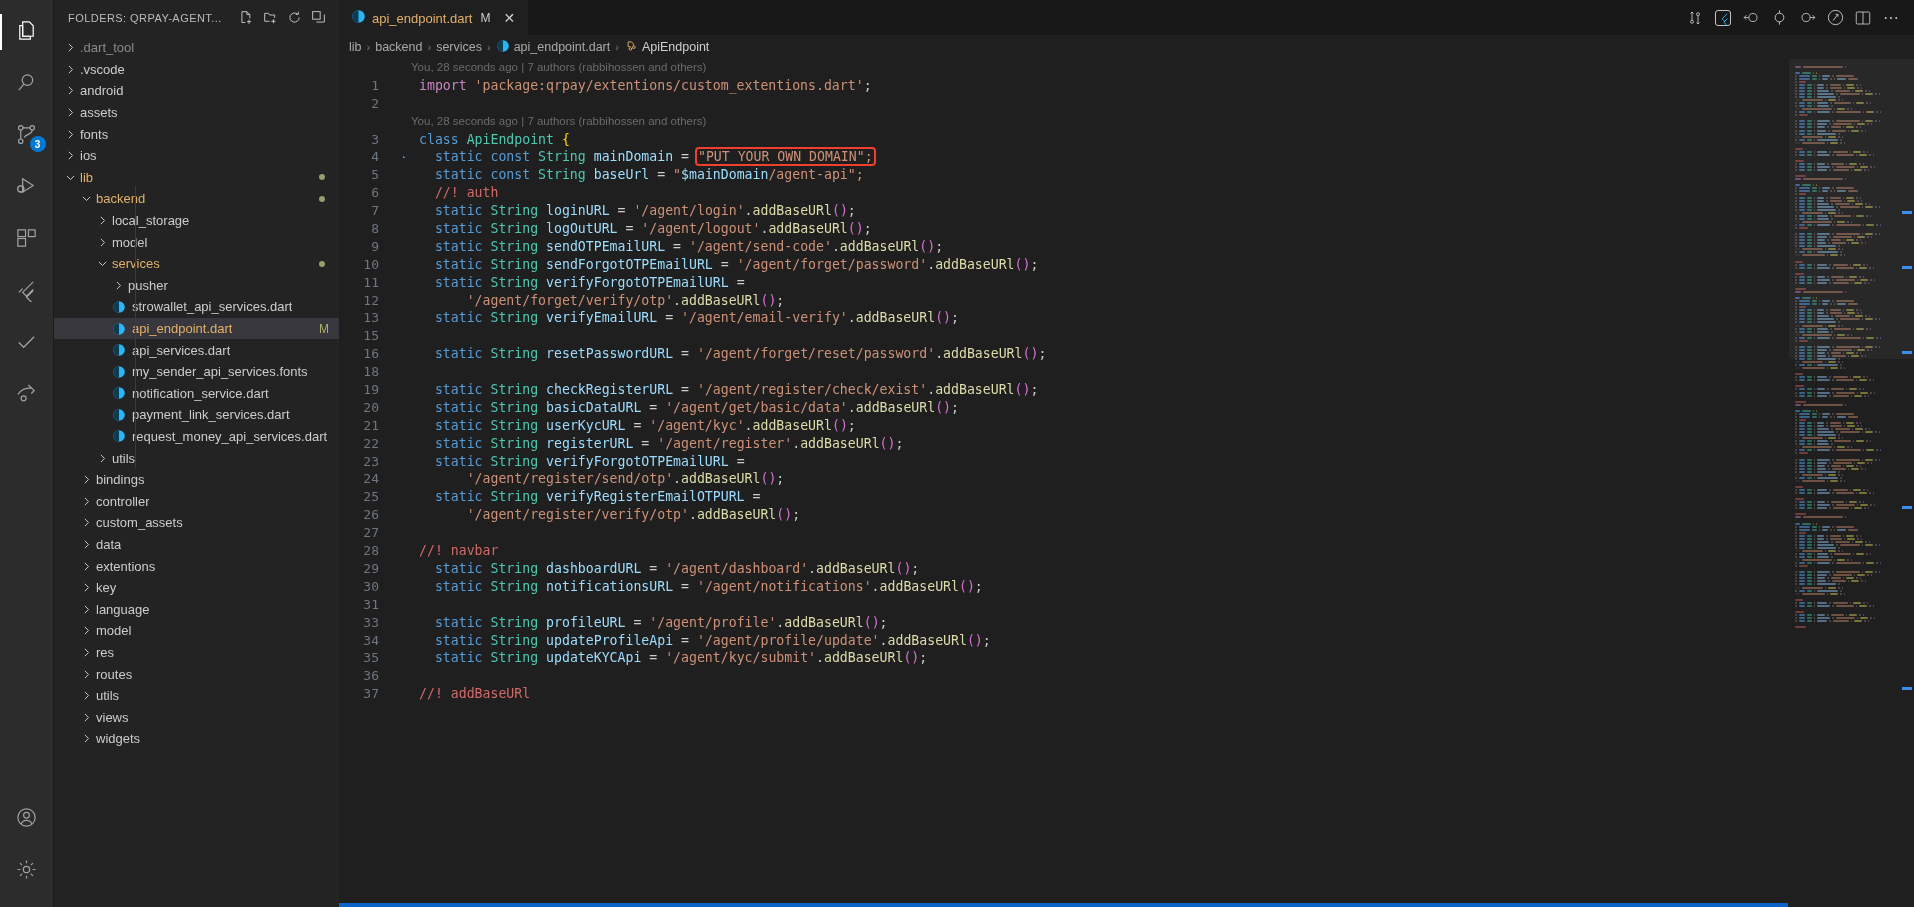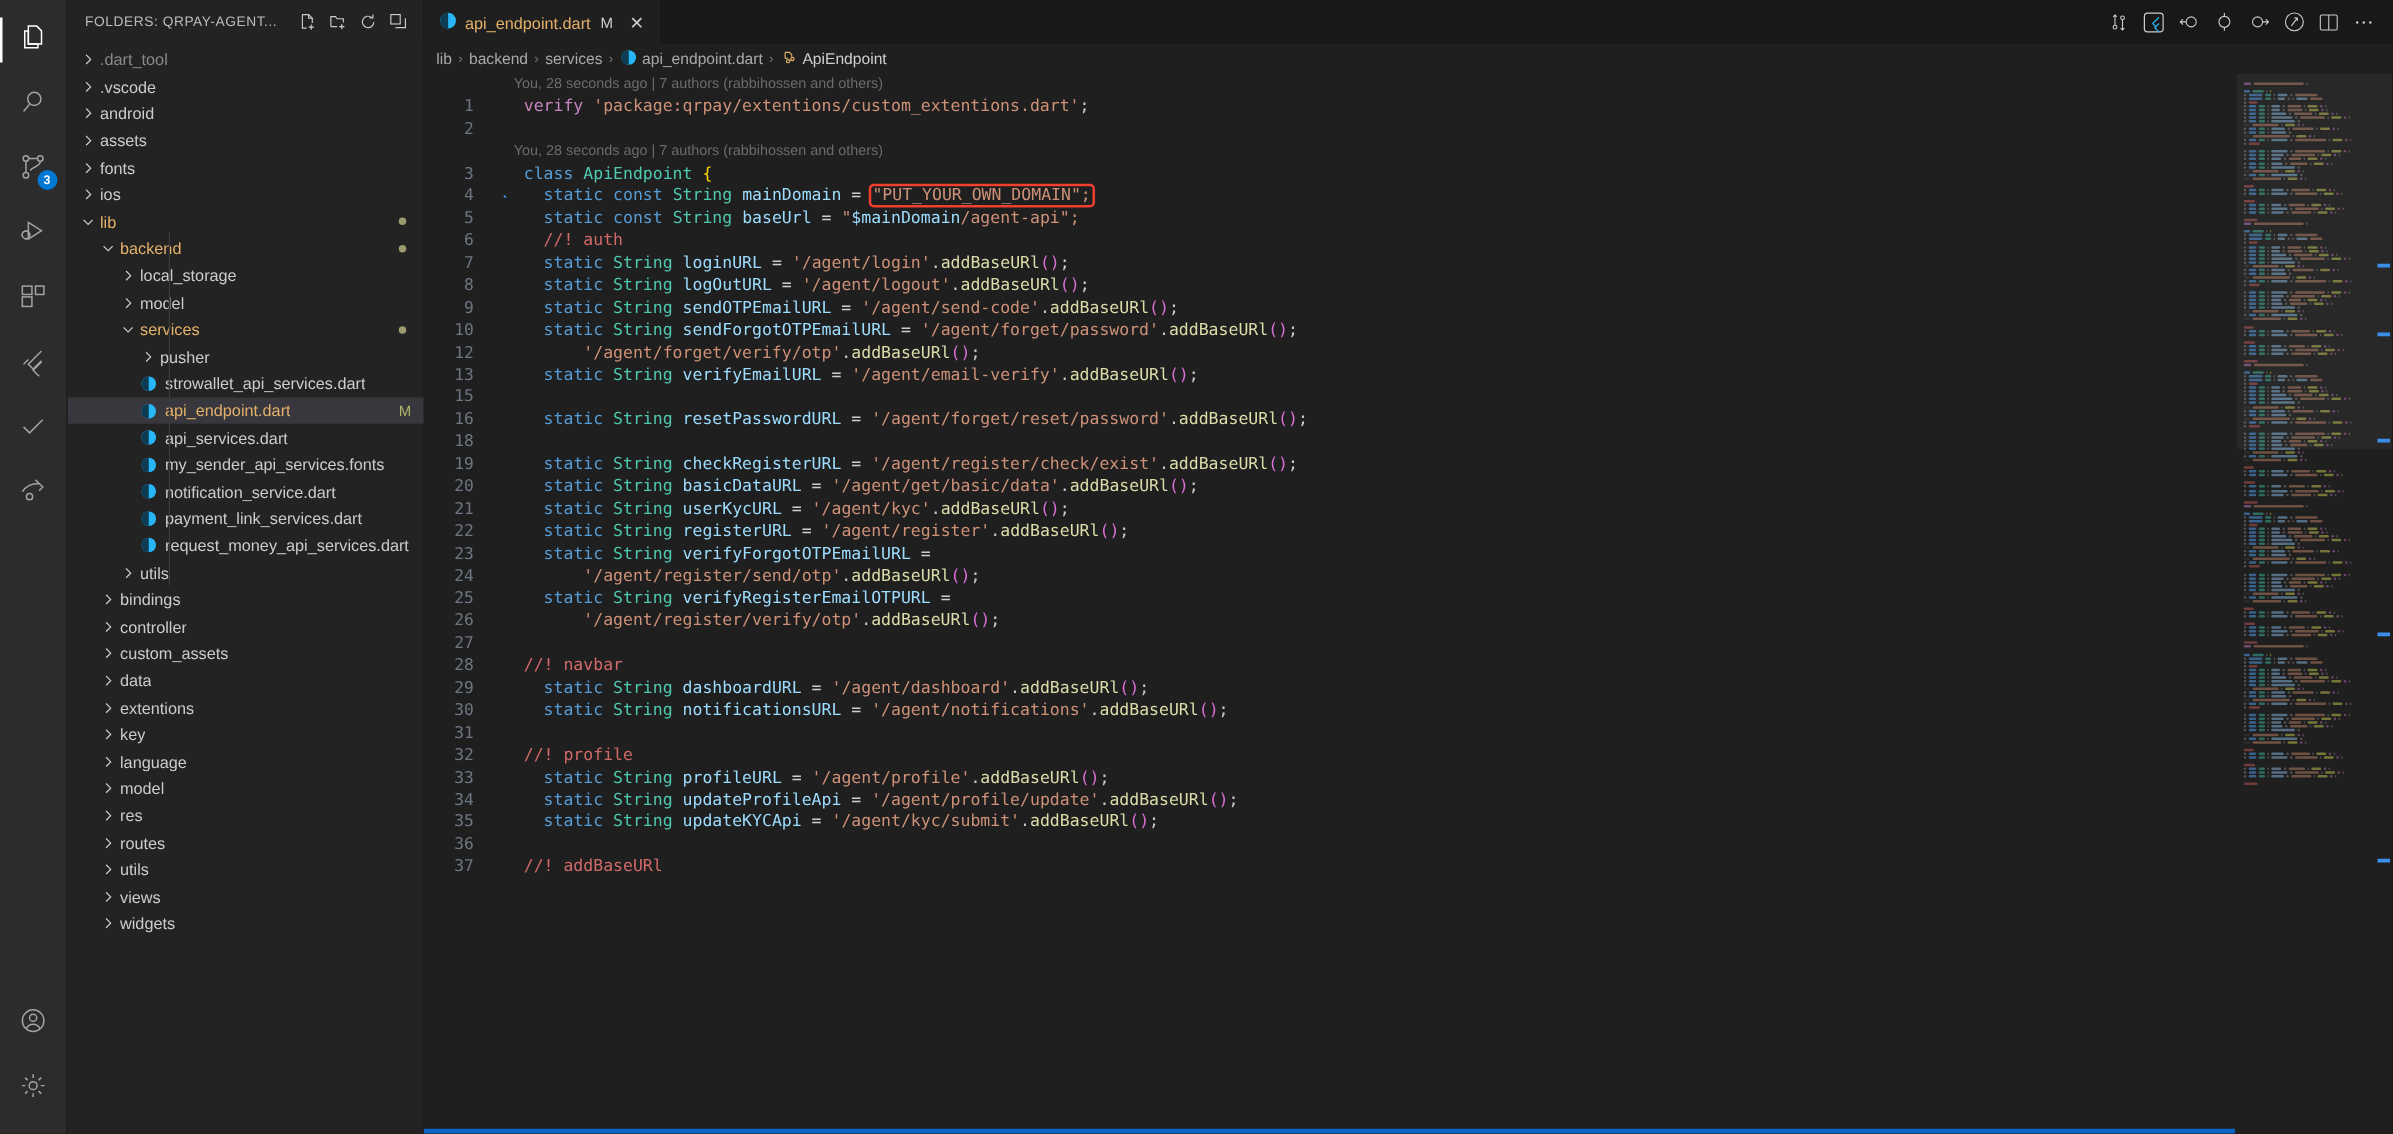--- a/index.html
+++ b/index.html
@@ -595,50 +595,50 @@
               <path d="M13.2 16l2-1"></path>
             </svg></span>
           <span style="color: rgb(207, 207, 207);">ApiEndpoint</span>
         </span>
       </div>
 
     <div class="codearea">
       <div class="code-scroll">
         <div class="codelines" id="codelines">
             <div class="blame"><span class="bl-pad"></span><span>You, 28 seconds ago | 7 authors (rabbihossen and others)</span></div>
-            <div class="cline"><span class="gutter-num">1</span><span class="gutter-deco"></span><span class="ctext"><span class="t-kw2">verify </span><span class="t-str">'package:qrpay/extentions/custom_extentions.dart'</span><span class="t-punc">;</span></span></div>
+            <div class="cline"><span class="gutter-num">1</span><span class="gutter-deco"></span><span class="ctext"><span class="t-kw2">import </span><span class="t-str">'package:qrpay/extentions/custom_extentions.dart'</span><span class="t-punc">;</span></span></div>
             <div class="cline"><span class="gutter-num">2</span><span class="gutter-deco"></span><span class="ctext"></span></div>
             <div class="blame"><span class="bl-pad"></span><span>You, 28 seconds ago | 7 authors (rabbihossen and others)</span></div>
             <div class="cline"><span class="gutter-num">3</span><span class="gutter-deco"></span><span class="ctext"><span class="t-kw">class </span><span class="t-cls">ApiEndpoint</span><span class="t-punc"> </span><span class="t-brace">{</span></span></div>
             <div class="cline"><span class="gutter-num">4</span><span class="gutter-deco changed"></span><span class="ctext"><span class="t-punc">  </span><span class="t-kw">static const </span><span class="t-type">String</span><span class="t-punc"> </span><span class="t-var">mainDomain</span><span class="t-punc"> = </span><span class="t-str hl-box" style="outline-color: rgb(240, 62, 47);">"PUT_YOUR_OWN_DOMAIN";</span></span></div>
             <div class="cline"><span class="gutter-num">5</span><span class="gutter-deco"></span><span class="ctext"><span class="t-punc">  </span><span class="t-kw">static const </span><span class="t-type">String</span><span class="t-punc"> </span><span class="t-var">baseUrl</span><span class="t-punc"> = </span><span class="t-str">"</span><span class="t-interp">$mainDomain</span><span class="t-str">/agent-api";</span></span></div>
             <div class="cline"><span class="gutter-num">6</span><span class="gutter-deco"></span><span class="ctext"><span class="t-punc">  </span><span class="t-cmt">//! auth</span></span></div>
             <div class="cline"><span class="gutter-num">7</span><span class="gutter-deco"></span><span class="ctext"><span class="t-punc">  </span><span class="t-kw">static </span><span class="t-type">String</span><span class="t-punc"> </span><span class="t-var">loginURL</span><span class="t-punc"> = </span><span class="t-str">'/agent/login'</span><span class="t-punc">.</span><span class="t-fn">addBaseURl</span><span class="t-paren">()</span><span class="t-punc">;</span></span></div>
             <div class="cline"><span class="gutter-num">8</span><span class="gutter-deco"></span><span class="ctext"><span class="t-punc">  </span><span class="t-kw">static </span><span class="t-type">String</span><span class="t-punc"> </span><span class="t-var">logOutURL</span><span class="t-punc"> = </span><span class="t-str">'/agent/logout'</span><span class="t-punc">.</span><span class="t-fn">addBaseURl</span><span class="t-paren">()</span><span class="t-punc">;</span></span></div>
             <div class="cline"><span class="gutter-num">9</span><span class="gutter-deco"></span><span class="ctext"><span class="t-punc">  </span><span class="t-kw">static </span><span class="t-type">String</span><span class="t-punc"> </span><span class="t-var">sendOTPEmailURL</span><span class="t-punc"> = </span><span class="t-str">'/agent/send-code'</span><span class="t-punc">.</span><span class="t-fn">addBaseURl</span><span class="t-paren">()</span><span class="t-punc">;</span></span></div>
             <div class="cline"><span class="gutter-num">10</span><span class="gutter-deco"></span><span class="ctext"><span class="t-punc">  </span><span class="t-kw">static </span><span class="t-type">String</span><span class="t-punc"> </span><span class="t-var">sendForgotOTPEmailURL</span><span class="t-punc"> = </span><span class="t-str">'/agent/forget/password'</span><span class="t-punc">.</span><span class="t-fn">addBaseURl</span><span class="t-paren">()</span><span class="t-punc">;</span></span></div>
+            <div class="cline"><span class="gutter-num">11</span><span class="gutter-deco"></span><span class="ctext"><span class="t-punc">  </span><span class="t-kw">static </span><span class="t-type">String</span><span class="t-punc"> </span><span class="t-var">verifyForgotOTPEmailURL</span><span class="t-punc"> =</span></span></div>
             <div class="cline"><span class="gutter-num">12</span><span class="gutter-deco"></span><span class="ctext"><span class="ind-guide">      </span><span class="t-str">'/agent/forget/verify/otp'</span><span class="t-punc">.</span><span class="t-fn">addBaseURl</span><span class="t-paren">()</span><span class="t-punc">;</span></span></div>
             <div class="cline"><span class="gutter-num">13</span><span class="gutter-deco"></span><span class="ctext"><span class="t-punc">  </span><span class="t-kw">static </span><span class="t-type">String</span><span class="t-punc"> </span><span class="t-var">verifyEmailURL</span><span class="t-punc"> = </span><span class="t-str">'/agent/email-verify'</span><span class="t-punc">.</span><span class="t-fn">addBaseURl</span><span class="t-paren">()</span><span class="t-punc">;</span></span></div>
             <div class="cline"><span class="gutter-num">15</span><span class="gutter-deco"></span></div>
             <div class="cline"><span class="gutter-num">16</span><span class="gutter-deco"></span><span class="ctext"><span class="t-punc">  </span><span class="t-kw">static </span><span class="t-type">String</span><span class="t-punc"> </span><span class="t-var">resetPasswordURL</span><span class="t-punc"> = </span><span class="t-str">'/agent/forget/reset/password'</span><span class="t-punc">.</span><span class="t-fn">addBaseURl</span><span class="t-paren">()</span><span class="t-punc">;</span></span></div>
             <div class="cline"><span class="gutter-num">18</span><span class="gutter-deco"></span><span class="ctext"></span></div>
             <div class="cline"><span class="gutter-num">19</span><span class="gutter-deco"></span><span class="ctext"><span class="t-punc">  </span><span class="t-kw">static </span><span class="t-type">String</span><span class="t-punc"> </span><span class="t-var">checkRegisterURL</span><span class="t-punc"> = </span><span class="t-str">'/agent/register/check/exist'</span><span class="t-punc">.</span><span class="t-fn">addBaseURl</span><span class="t-paren">()</span><span class="t-punc">;</span></span></div>
             <div class="cline"><span class="gutter-num">20</span><span class="gutter-deco"></span><span class="ctext"><span class="t-punc">  </span><span class="t-kw">static </span><span class="t-type">String</span><span class="t-punc"> </span><span class="t-var">basicDataURL</span><span class="t-punc"> = </span><span class="t-str">'/agent/get/basic/data'</span><span class="t-punc">.</span><span class="t-fn">addBaseURl</span><span class="t-paren">()</span><span class="t-punc">;</span></span></div>
             <div class="cline"><span class="gutter-num">21</span><span class="gutter-deco"></span><span class="ctext"><span class="t-punc">  </span><span class="t-kw">static </span><span class="t-type">String</span><span class="t-punc"> </span><span class="t-var">userKycURL</span><span class="t-punc"> = </span><span class="t-str">'/agent/kyc'</span><span class="t-punc">.</span><span class="t-fn">addBaseURl</span><span class="t-paren">()</span><span class="t-punc">;</span></span></div>
             <div class="cline"><span class="gutter-num">22</span><span class="gutter-deco"></span><span class="ctext"><span class="t-punc">  </span><span class="t-kw">static </span><span class="t-type">String</span><span class="t-punc"> </span><span class="t-var">registerURL</span><span class="t-punc"> = </span><span class="t-str">'/agent/register'</span><span class="t-punc">.</span><span class="t-fn">addBaseURl</span><span class="t-paren">()</span><span class="t-punc">;</span></span></div>
             <div class="cline"><span class="gutter-num">23</span><span class="gutter-deco"></span><span class="ctext"><span class="t-punc">  </span><span class="t-kw">static </span><span class="t-type">String</span><span class="t-punc"> </span><span class="t-var">verifyForgotOTPEmailURL</span><span class="t-punc"> =</span></span></div>
             <div class="cline"><span class="gutter-num">24</span><span class="gutter-deco"></span><span class="ctext"><span class="ind-guide">      </span><span class="t-str">'/agent/register/send/otp'</span><span class="t-punc">.</span><span class="t-fn">addBaseURl</span><span class="t-paren">()</span><span class="t-punc">;</span></span></div>
             <div class="cline"><span class="gutter-num">25</span><span class="gutter-deco"></span><span class="ctext"><span class="t-punc">  </span><span class="t-kw">static </span><span class="t-type">String</span><span class="t-punc"> </span><span class="t-var">verifyRegisterEmailOTPURL</span><span class="t-punc"> =</span></span></div>
             <div class="cline"><span class="gutter-num">26</span><span class="gutter-deco"></span><span class="ctext"><span class="ind-guide">      </span><span class="t-str">'/agent/register/verify/otp'</span><span class="t-punc">.</span><span class="t-fn">addBaseURl</span><span class="t-paren">()</span><span class="t-punc">;</span></span></div>
             <div class="cline"><span class="gutter-num">27</span><span class="gutter-deco"></span><span class="ctext"></span></div>
             <div class="cline"><span class="gutter-num">28</span><span class="gutter-deco"></span><span class="ctext"><span class="t-cmt">//! navbar</span></span></div>
             <div class="cline"><span class="gutter-num">29</span><span class="gutter-deco"></span><span class="ctext"><span class="t-punc">  </span><span class="t-kw">static </span><span class="t-type">String</span><span class="t-punc"> </span><span class="t-var">dashboardURL</span><span class="t-punc"> = </span><span class="t-str">'/agent/dashboard'</span><span class="t-punc">.</span><span class="t-fn">addBaseURl</span><span class="t-paren">()</span><span class="t-punc">;</span></span></div>
             <div class="cline"><span class="gutter-num">30</span><span class="gutter-deco"></span><span class="ctext"><span class="t-punc">  </span><span class="t-kw">static </span><span class="t-type">String</span><span class="t-punc"> </span><span class="t-var">notificationsURL</span><span class="t-punc"> = </span><span class="t-str">'/agent/notifications'</span><span class="t-punc">.</span><span class="t-fn">addBaseURl</span><span class="t-paren">()</span><span class="t-punc">;</span></span></div>
             <div class="cline"><span class="gutter-num">31</span><span class="gutter-deco"></span><span class="ctext"></span></div>
-            <div class="cline"><span class="gutter-num">32</span><span class="gutter-deco"></span><span class="ctext"><span class="t-cmt">//! profile</span></span></div>
             <div class="cline"><span class="gutter-num">33</span><span class="gutter-deco"></span><span class="ctext"><span class="t-punc">  </span><span class="t-kw">static </span><span class="t-type">String</span><span class="t-punc"> </span><span class="t-var">profileURL</span><span class="t-punc"> = </span><span class="t-str">'/agent/profile'</span><span class="t-punc">.</span><span class="t-fn">addBaseURl</span><span class="t-paren">()</span><span class="t-punc">;</span></span></div>
             <div class="cline"><span class="gutter-num">34</span><span class="gutter-deco"></span><span class="ctext"><span class="t-punc">  </span><span class="t-kw">static </span><span class="t-type">String</span><span class="t-punc"> </span><span class="t-var">updateProfileApi</span><span class="t-punc"> = </span><span class="t-str">'/agent/profile/update'</span><span class="t-punc">.</span><span class="t-fn">addBaseURl</span><span class="t-paren">()</span><span class="t-punc">;</span></span></div>
             <div class="cline"><span class="gutter-num">35</span><span class="gutter-deco"></span><span class="ctext"><span class="t-punc">  </span><span class="t-kw">static </span><span class="t-type">String</span><span class="t-punc"> </span><span class="t-var">updateKYCApi</span><span class="t-punc"> = </span><span class="t-str">'/agent/kyc/submit'</span><span class="t-punc">.</span><span class="t-fn">addBaseURl</span><span class="t-paren">()</span><span class="t-punc">;</span></span></div>
             <div class="cline"><span class="gutter-num">36</span><span class="gutter-deco"></span><span class="ctext"></span></div>
             <div class="cline"><span class="gutter-num">37</span><span class="gutter-deco"></span><span class="ctext"><span class="t-cmt">//! addBaseURl</span></span></div>
           </div>
         <div class="hscroll"></div>
       </div>
       <div class="minimap">
         <div class="mm-canvas" id="mmcanvas">

